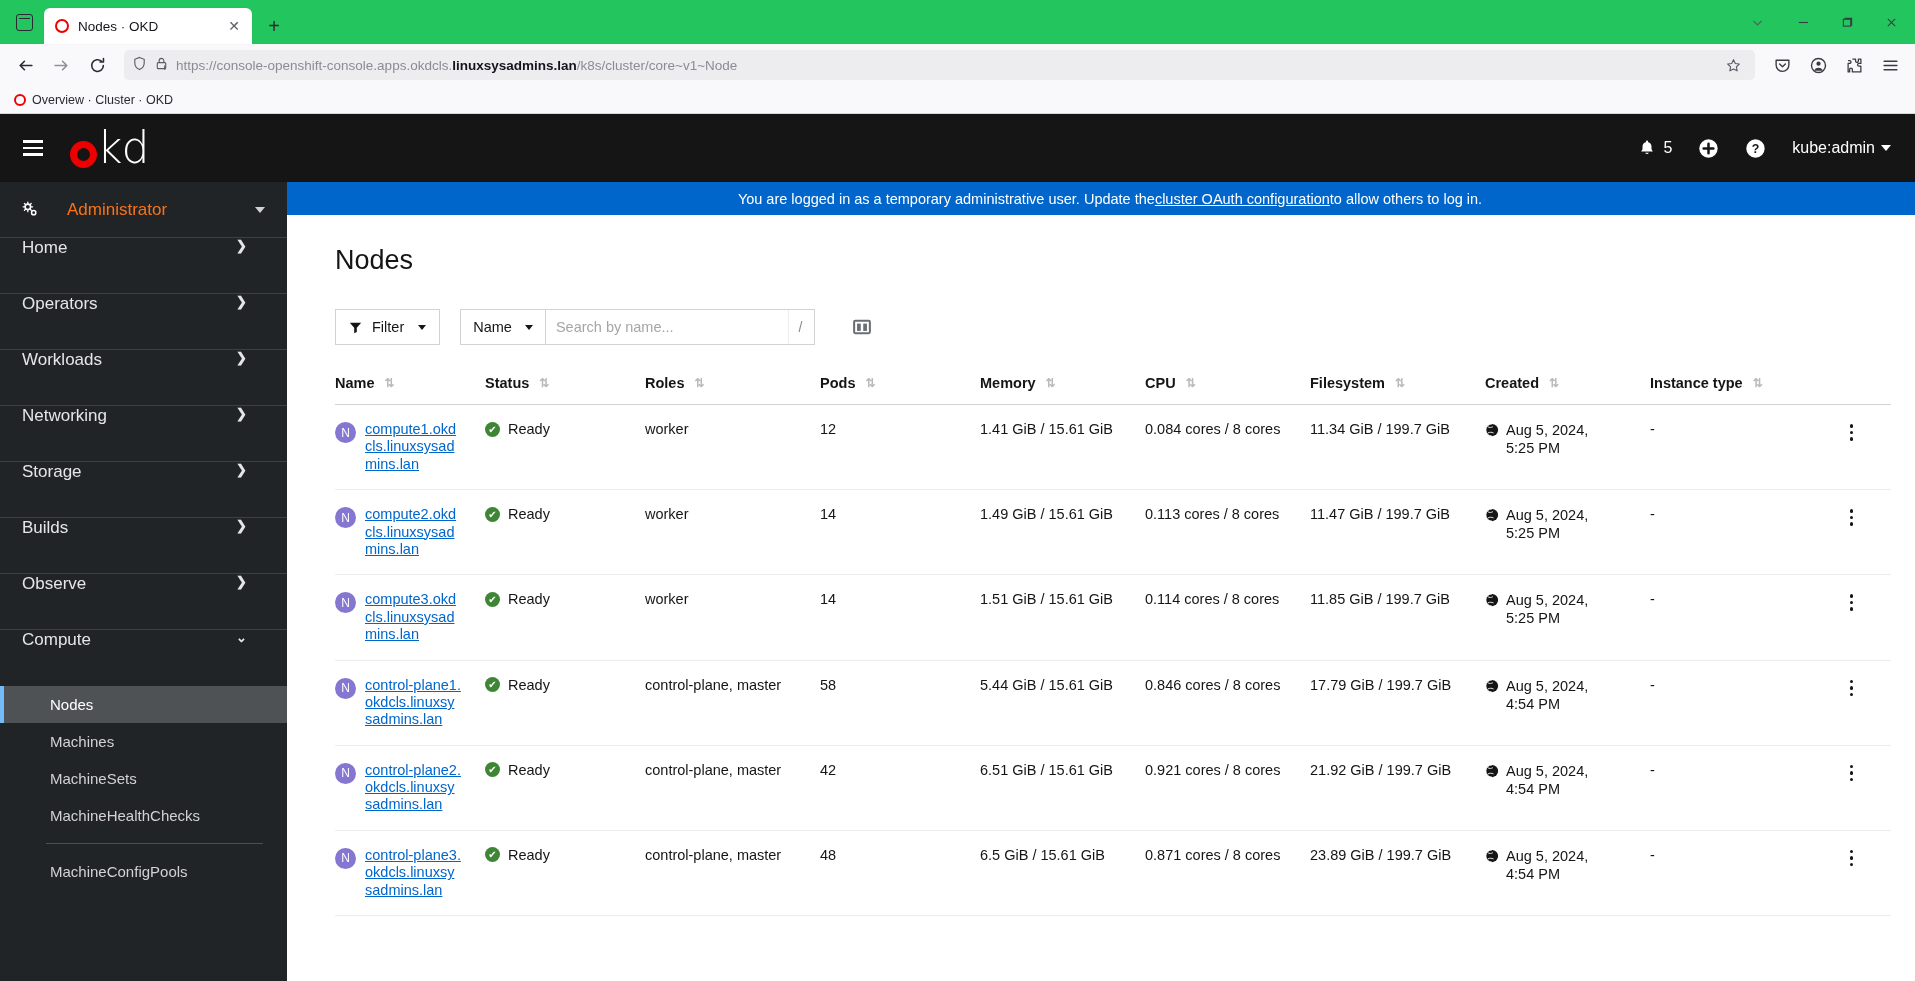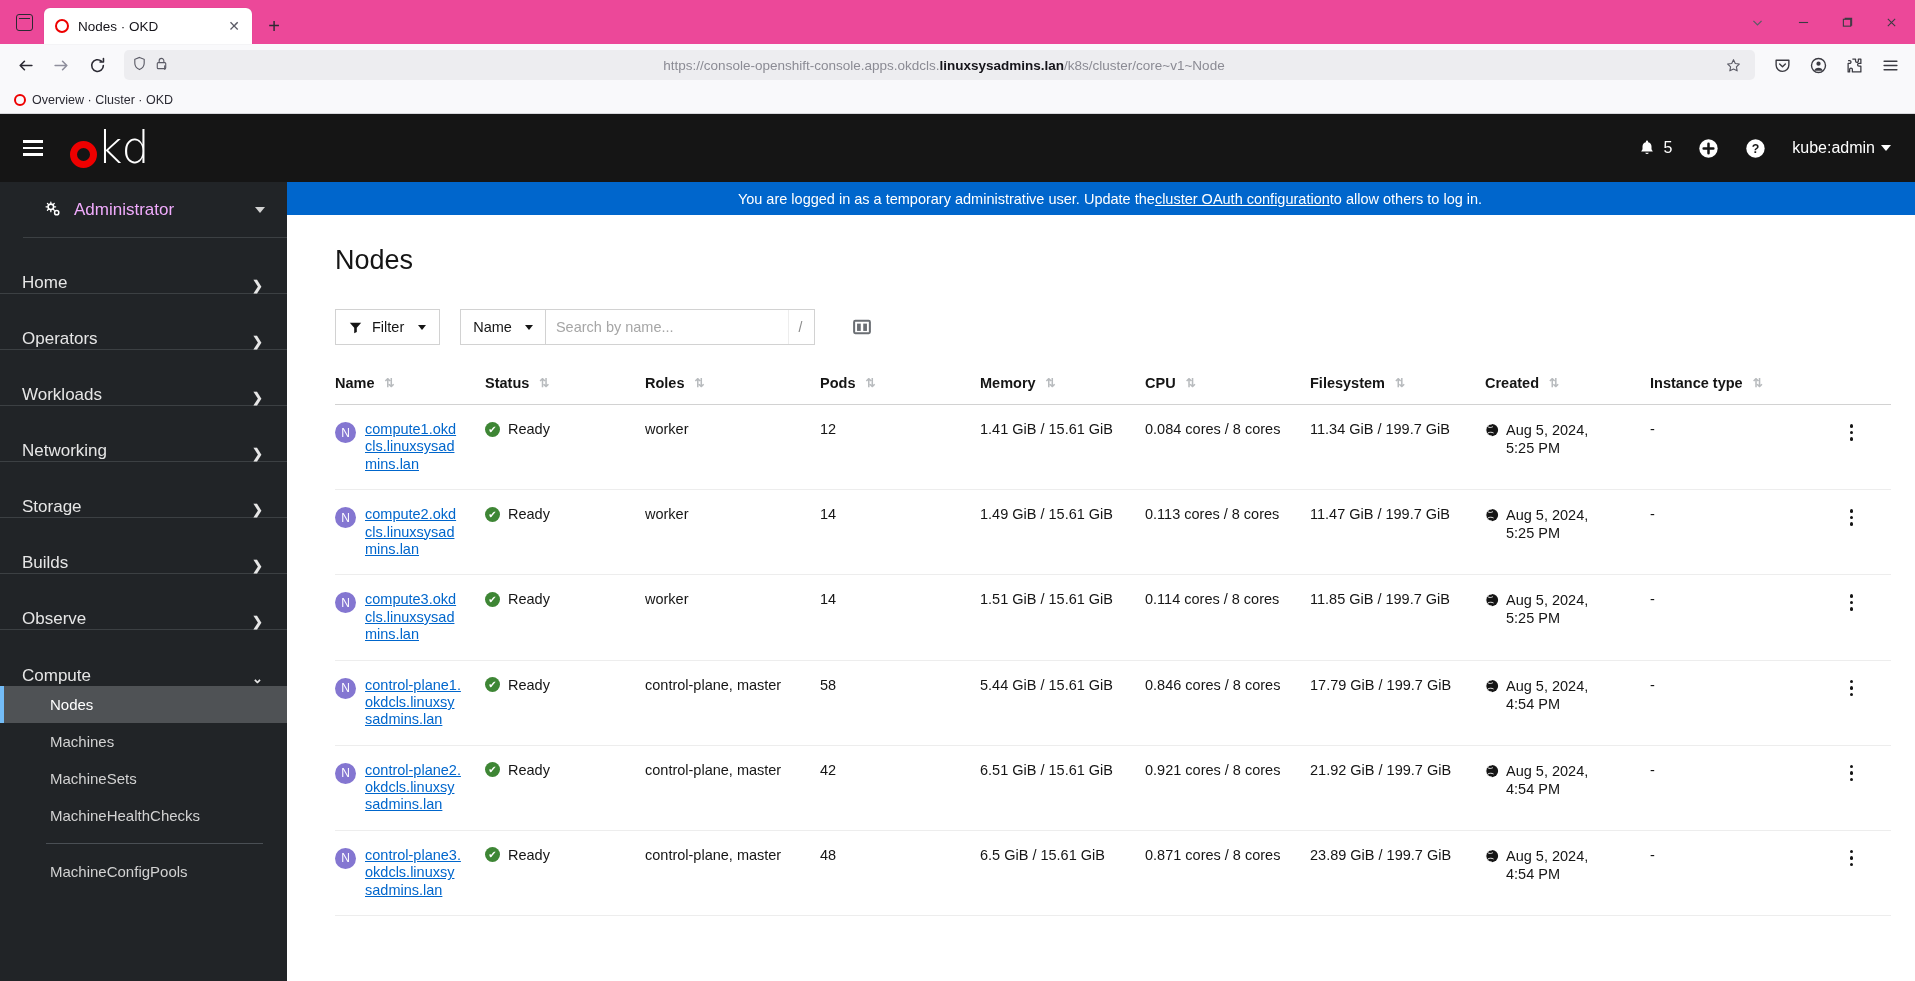--- a/index.html
+++ b/index.html
@@ -7,21 +7,21 @@
     width: 1915px; height: 981px;
     font-family: "Liberation Sans", sans-serif;
     overflow: hidden;
     background: #fff;
   }
 
   
   .browser { width: 1915px; height: 981px; display: flex; flex-direction: column; }
 
   .tabstrip {
-    height: 44px; background: #ec4899; display: flex; align-items: flex-end;
+    height: 44px; background: #22c55e; display: flex; align-items: flex-end;
     padding-left: 4px; position: relative;
   }
   .tabstrip-left {
     width: 40px; height: 44px; display: flex; align-items: center; justify-content: center;
   }
   .listall-icon { width: 17px; height: 17px; position: relative; }
   .listall-icon .outer { position: absolute; inset: 0; border: 1.6px solid #2b2a33; border-radius: 3px; }
   .listall-icon .bar { position: absolute; left: 3px; right: 3px; top: 4px; height: 1.6px; background: #2b2a33; }
   .tab {
     height: 36px; width: 208px; background: #fff; border-radius: 6px 6px 0 0;
@@ -60,21 +60,21 @@
     height: 42px; background: #f9f9fb; display: flex; align-items: center;
     padding: 0 8px; gap: 2px;
   }
   .navbtn {
     width: 34px; height: 32px; display: flex; align-items: center; justify-content: center;
     color: #2b2a33; border-radius: 4px;
   }
   .navbtn.dim { color: #8f8f9d; }
   .urlbar {
     flex: 1; height: 30px; background: #ededf0; border-radius: 5px; margin: 0 8px;
-    display: flex; align-items: center; padding: 0 8px; gap: 7px; text-align: center;
+    display: flex; align-items: center; padding: 0 8px; gap: 7px;
   }
   .url-text {
     flex: 1; font-size: 13.5px; color: #8b8b94; white-space: nowrap; overflow: hidden;
   }
   .url-text b { color: #15141a; font-weight: 600; }
   .url-text .path { color: #8b8b94; }
   .star-btn {
     width: 28px; height: 26px; display: flex; align-items: center; justify-content: center;
     color: #5b5b66; font-size: 14px;
   }
@@ -113,27 +113,27 @@
     border-right: 5px solid transparent; border-top: 6px solid #fff; }
 
   .body-row { flex: 1; display: flex; min-height: 0; }
 
   .sidebar {
     width: 287px; background: #212427; flex-shrink: 0; overflow: hidden;
     display: flex; flex-direction: column;
   }
   .perspective {
     height: 56px; display: flex; align-items: center; padding: 0 22px;
-    color: #f0abfc; font-size: 17px; gap: 12px; border-bottom: 1px solid #3c4043; margin-left: 23px;
+    color: #f97316; font-size: 17px; gap: 28px; border-bottom: 1px solid #3c4043;
   }
   .persp-label { flex: 1; }
   .persp-caret { width: 0; height: 0; border-left: 5px solid transparent;
     border-right: 5px solid transparent; border-top: 6px solid #d2d2d2; }
   .nav-item {
-    height: 56px; display: flex; align-items: flex-end; padding: 0 24px 0 22px;
+    height: 56px; display: flex; align-items: flex-start; padding: 0 40px 0 22px;
     color: #e6e6e6; font-size: 17px; border-bottom: 1px solid #3c4043;
   }
   .nav-item .lbl { flex: 1; }
   .chev-r { color: #e6e6e6; font-size: 13px; font-weight: bold; }
   .nav-item.expanded { border-bottom: none; }
   .subnav { display: flex; flex-direction: column; padding-bottom: 6px; }
   .subnav-item {
     height: 37px; display: flex; align-items: center; padding-left: 46px;
     color: #d2d2d2; font-size: 15px; border-left: 4px solid transparent;
   }

